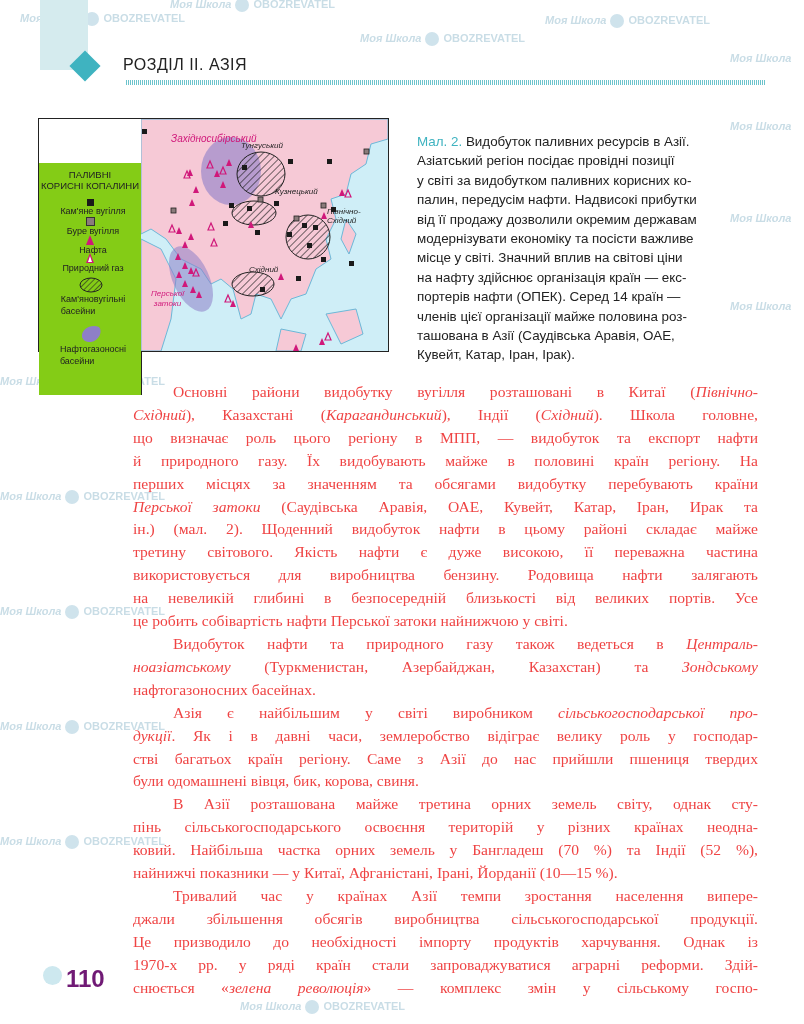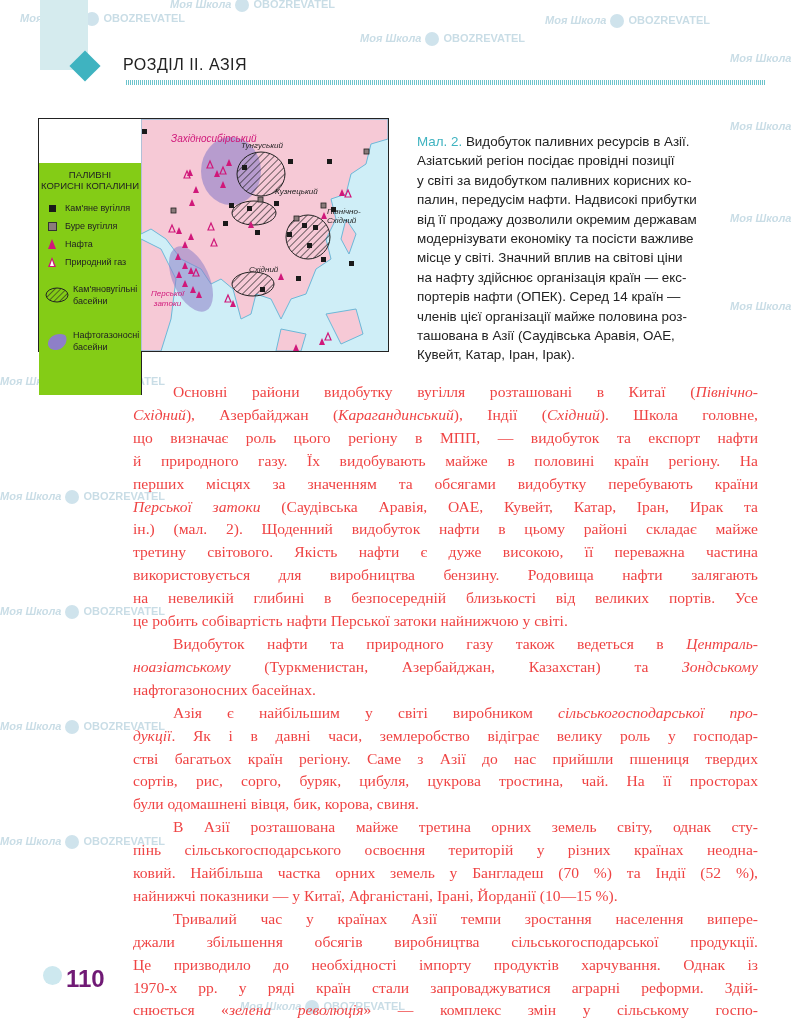--- a/index.html
+++ b/index.html
@@ -5,21 +5,21 @@
   html, body { margin:0; padding:0; }
   body { width:804px; height:1024px; background:#ffffff; position:relative; overflow:hidden; font-family:"Liberation Serif", serif; color:#2a2a2a; }
   .side-band { position:absolute; left:40px; top:0; width:48px; height:70px; background:#d5ebee; }
   .diamond { position:absolute; left:74px; top:55px; width:22px; height:22px; background:#3fb3c0; transform:rotate(45deg); }
   .section-title { position:absolute; left:123px; top:56px; font-family:"Liberation Sans", sans-serif; font-size:16px; letter-spacing:0.5px; color:#222; }
   .dotline { position:absolute; left:126px; top:80px; width:640px; height:5px; background:repeating-linear-gradient(90deg,#6cc3cc 0 1px,transparent 1px 2px); }
 
   .map-frame { position:absolute; left:38px; top:118px; width:351px; height:234px; border:1.5px solid #222; box-sizing:border-box; background:#fff; }
   .legend { position:absolute; left:0; top:0; width:102px; height:100%; background:#84cc16; border-right:1.5px solid #222; font-family:"Liberation Sans", sans-serif; font-size:9px; color:#222;margin-top:44px; }
   .legend-title { text-align:center; font-size:9.5px; line-height:11px; margin-top:6px; margin-bottom:8px; }
-  .leg-row { display:flex; align-items:center; height:18px; padding-left:6px; }
+  .leg-row { display:flex; align-items:center; height:18px; padding-left:6px;flex-direction:column; }
   .leg-sym { width:14px; display:flex; justify-content:center; margin-right:6px; }
   .sq-black { width:7px; height:7px; background:#1a1a1a; }
   .sq-brown { width:7px; height:7px; background:#8b7b7b; border:1px solid #333; }
   .tri-oil { width:0; height:0; border-left:4px solid transparent; border-right:4px solid transparent; border-bottom:10px solid #d0187a; }
   .tri-gas { width:0; height:0; border-left:4px solid transparent; border-right:4px solid transparent; border-bottom:10px solid #d0187a; position:relative; }
   .tri-gas::after { content:""; position:absolute; left:-2px; top:3px; border-left:2px solid transparent; border-right:2px solid transparent; border-bottom:6px solid #fff; }
   .leg-row.tall { height:36px; align-items:center; }
   .map { position:absolute; left:102px; top:0; right:0; bottom:0; background:#cfeef7; overflow:hidden; }
 
   .caption { position:absolute; left:417px; top:132px; width:344px; font-family:"Liberation Sans", sans-serif; font-size:13.4px; line-height:19.4px; color:#222; }
@@ -233,41 +233,40 @@
   <div>на нафту здійснює організація країн — екс-</div>
   <div>портерів нафти (ОПЕК). Серед 14 країн —</div>
   <div>членів цієї організації майже половина роз-</div>
   <div>ташована в Азії (Саудівська Аравія, ОАЕ,</div>
   <div>Кувейт, Катар, Іран, Ірак).</div>
 </div>
 
 <div class="body-text">
   <div>
     <span class="l ind"><span>Основні райони видобутку вугілля розташовані в Китаї (</span><i>Північно-</i></span>
-    <span class="l"><i>Східний</i><span>), Азербайджан (</span><i>Карагандинський</i><span>), Індії (</span><i>Східний</i><span>). Школа головне,</span></span>
+    <span class="l"><i>Східний</i><span>), Казахстані (</span><i>Карагандинський</i><span>), Індії (</span><i>Східний</i><span>). Школа головне,</span></span>
     <span class="l">що визначає роль цього регіону в МПП, — видобуток та експорт нафти</span>
     <span class="l">й природного газу. Їх видобувають майже в половині країн регіону. На</span>
     <span class="l">перших місцях за значенням та обсягами видобутку перебувають країни</span>
     <span class="l"><i>Перської затоки</i><span> (Саудівська Аравія, ОАЕ, Кувейт, Катар, Іран, Ирак та</span></span>
     <span class="l">ін.) (мал. 2). Щоденний видобуток нафти в цьому районі складає майже</span>
     <span class="l">третину світового. Якість нафти є дуже високою, її переважна частина</span>
     <span class="l">використовується для виробництва бензину. Родовища нафти залягають</span>
     <span class="l">на невеликій глибині в безпосередній близькості від великих портів. Усе</span>
     <span class="l last">це робить собівартість нафти Перської затоки найнижчою у світі.</span>
   </div>
   <div>
     <span class="l ind"><span>Видобуток нафти та природного газу також ведеться в </span><i>Централь-</i></span>
     <span class="l"><i>ноазіатському</i><span> (Туркменистан, Азербайджан, Казахстан) та </span><i>Зондському</i></span>
     <span class="l last">нафтогазоносних басейнах.</span>
   </div>
   <div>
     <span class="l ind"><span>Азія є найбільшим у світі виробником </span><i>сільськогосподарської про-</i></span>
     <span class="l"><i>дукції</i><span>. Як і в давні часи, землеробство відіграє велику роль у господар-</span></span>
     <span class="l">стві багатьох країн регіону. Саме з Азії до нас прийшли пшениця твердих</span>
-    <span class="l">сортів, рис, сорго, буряк, цибуля, цукрова тростина, чай. На її просторах</span>
     <span class="l last">були одомашнені вівця, бик, корова, свиня.</span>
   </div>
   <div>
     <span class="l ind">В Азії розташована майже третина орних земель світу, однак сту-</span>
     <span class="l">пінь сільськогосподарського освоєння територій у різних країнах неодна-</span>
     <span class="l">ковий. Найбільша частка орних земель у Бангладеш (70 %) та Індії (52 %),</span>
     <span class="l last">найнижчі показники — у Китаї, Афганістані, Ірані, Йорданії (10—15 %).</span>
   </div>
   <div>
     <span class="l ind">Тривалий час у країнах Азії темпи зростання населення випере-</span>

